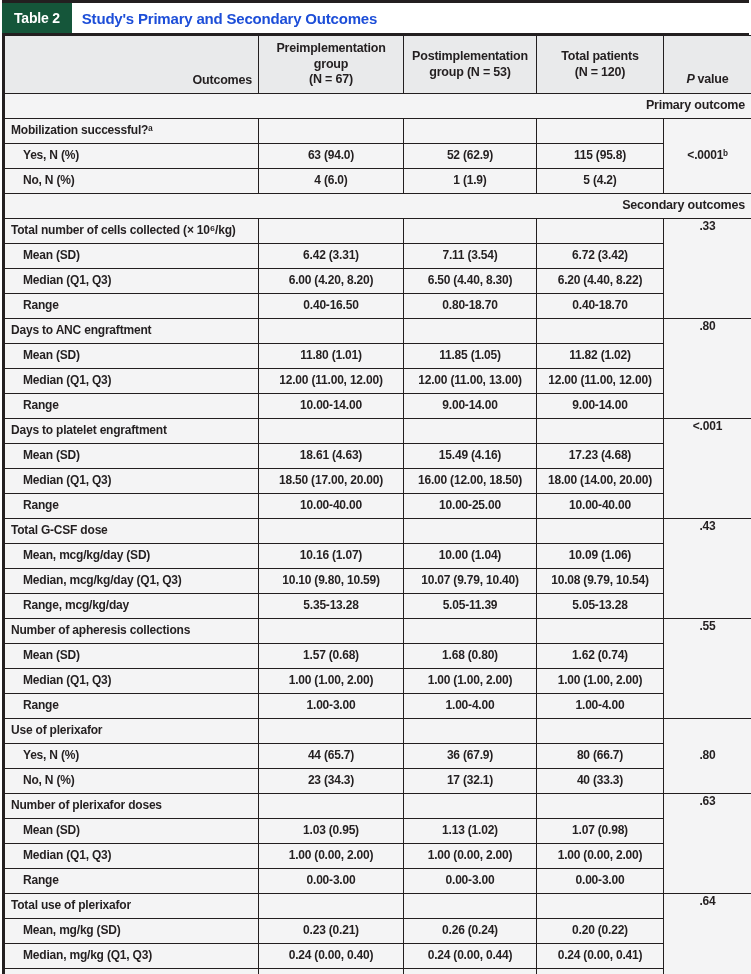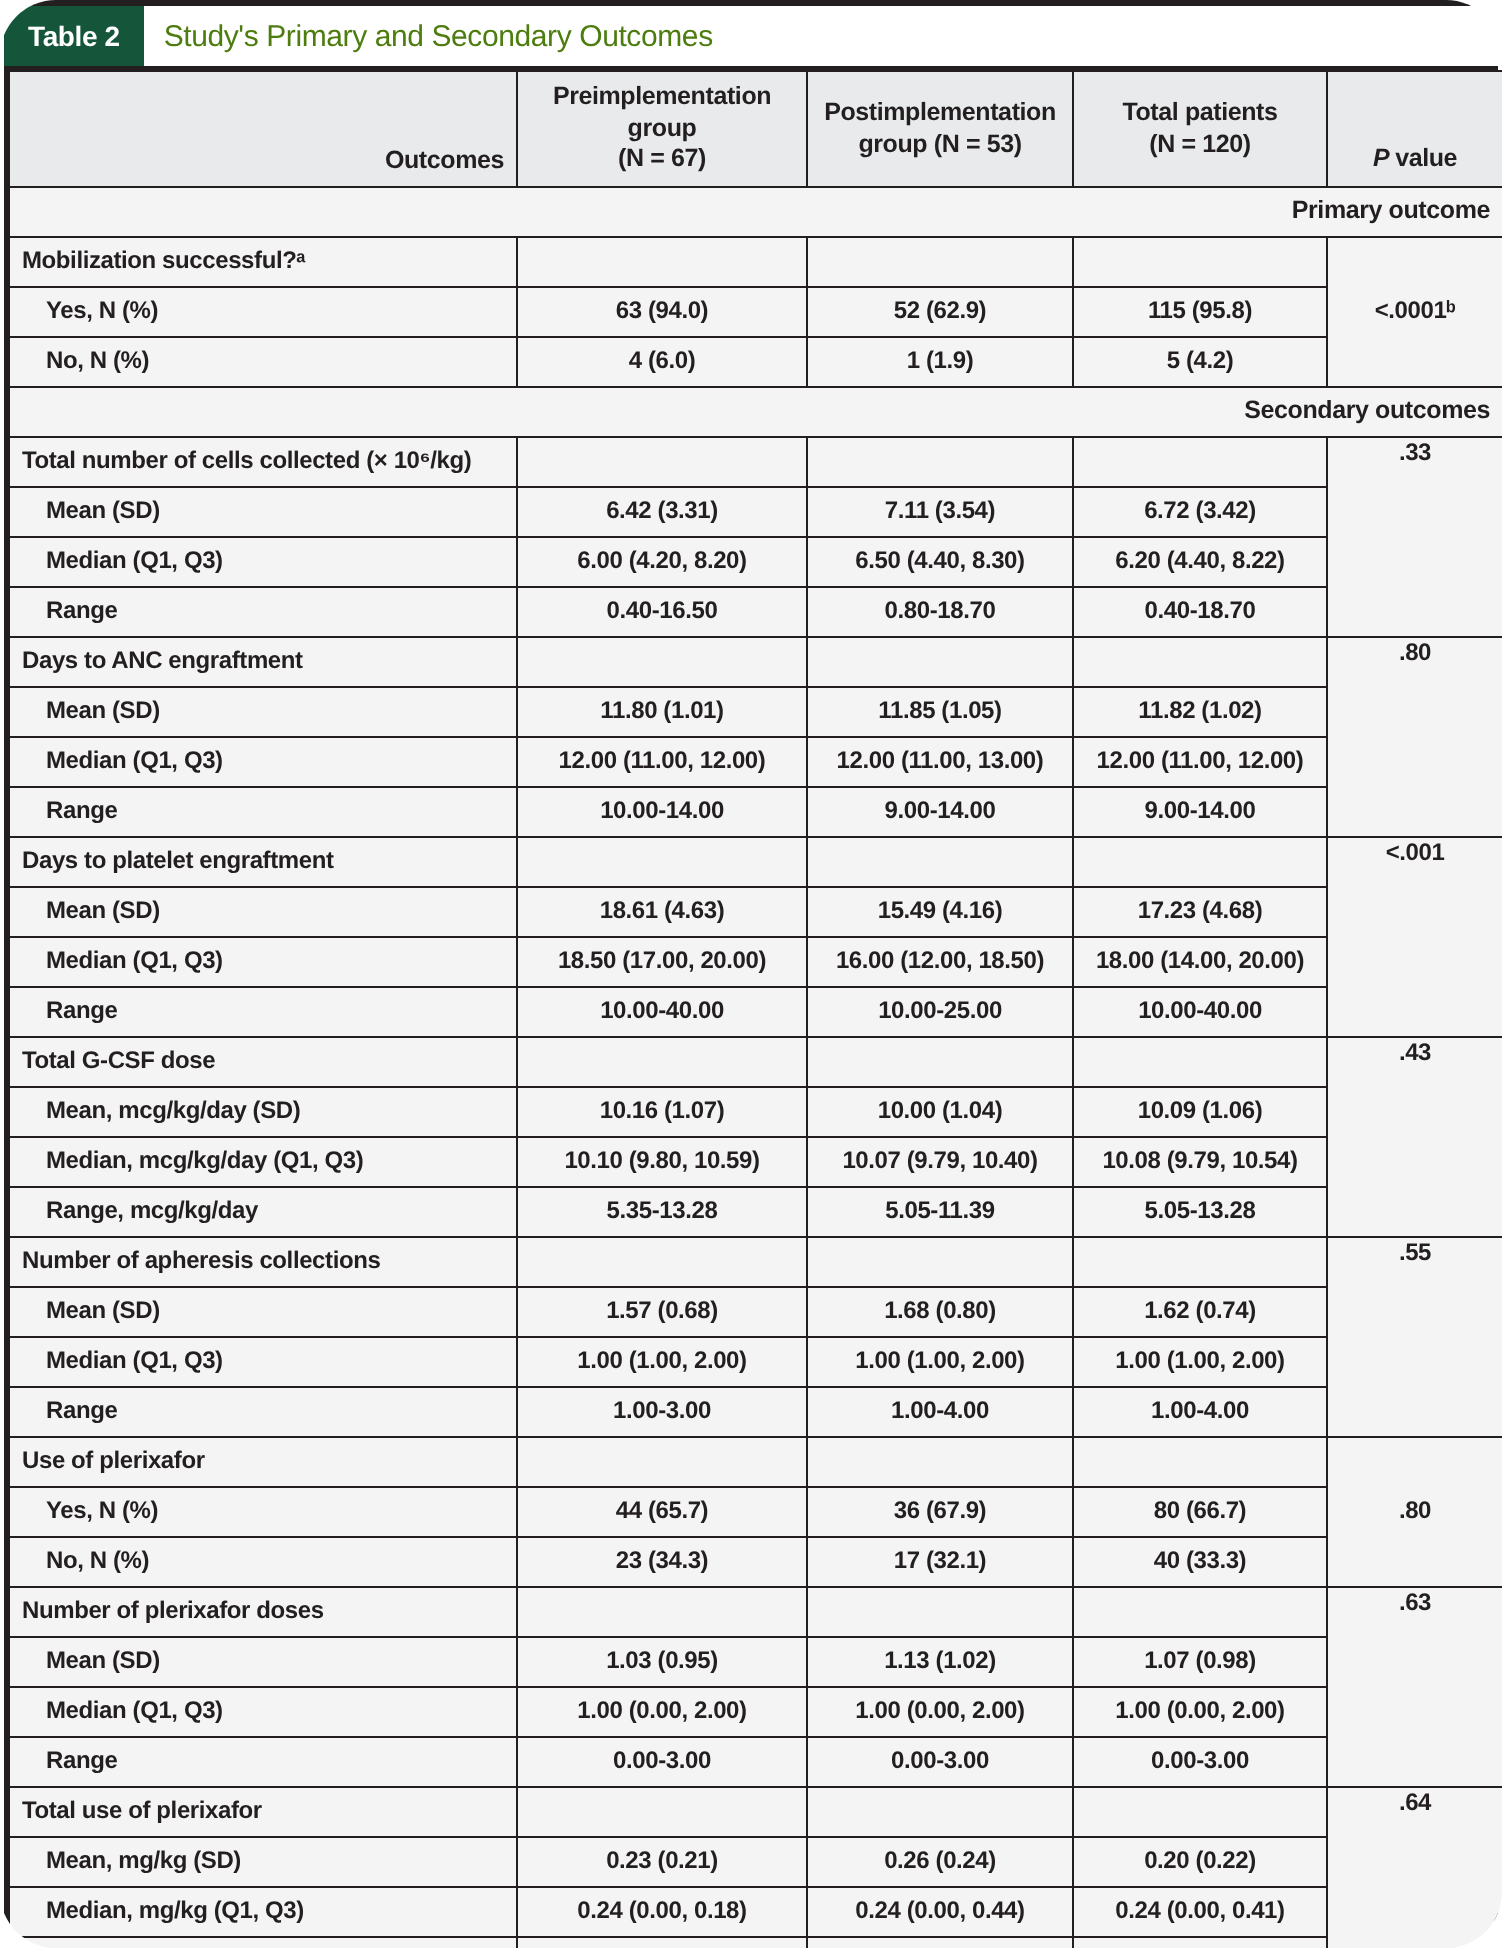--- a/index.html
+++ b/index.html
@@ -3,34 +3,33 @@
 <meta charset="utf-8">
 <style>
   html,body{margin:0;padding:0;background:#ffffff;}
   .page{
     width:751px;height:974px;
     background:#ffffff;
     font-family:"Liberation Sans", sans-serif;
     letter-spacing:-0.2px;
     box-sizing:border-box;
     overflow:hidden;
-    border-radius:28px;
   }
   .top-rule{height:3px;background:#231f20;margin:0 2px;}
   .title-bar{
     margin:0 2px;height:30px;display:flex;align-items:stretch;background:#ffffff;
   }
   .table-tag{
     background:#15563a;color:#ffffff;
     font-weight:700;font-size:14px;
     display:flex;align-items:center;
     padding:0 12px;white-space:nowrap;
   }
   .table-title{
-    color:#4d7c0f;font-weight:400;font-size:15px;
+    color:#1d4ed8;font-weight:700;font-size:15px;
     display:flex;align-items:center;padding-left:10px;
   }
   .box{
     margin:0 2px;border:2px solid #231f20;background:#f4f4f5;
   }
   table{
     border-collapse:collapse;table-layout:fixed;width:100%;
     font-size:12px;color:#231f20;
   }
   col.c1{width:254px;} col.c2{width:145px;} col.c3{width:133px;} col.c4{width:127px;} col.c5{width:88px;}
@@ -297,21 +296,21 @@
             <td class="pcell p-upper" rowspan="4">.64</td>
           </tr>
           <tr>
             <td class="row-label">Mean, mg/kg (SD)</td>
             <td class="val">0.23 (0.21)</td>
             <td class="val">0.26 (0.24)</td>
             <td class="val">0.20 (0.22)</td>
           </tr>
           <tr>
             <td class="row-label">Median, mg/kg (Q1, Q3)</td>
-            <td class="val">0.24 (0.00, 0.18)</td>
+            <td class="val">0.24 (0.00, 0.40)</td>
             <td class="val">0.24 (0.00, 0.44)</td>
             <td class="val">0.24 (0.00, 0.41)</td>
           </tr>
           <tr>
             <td class="row-label">Range, mg/kg</td>
             <td class="val">0.00-0.74</td>
             <td class="val">0.00-0.74</td>
             <td class="val">0.00-0.74</td>
           </tr>
         </tbody>

